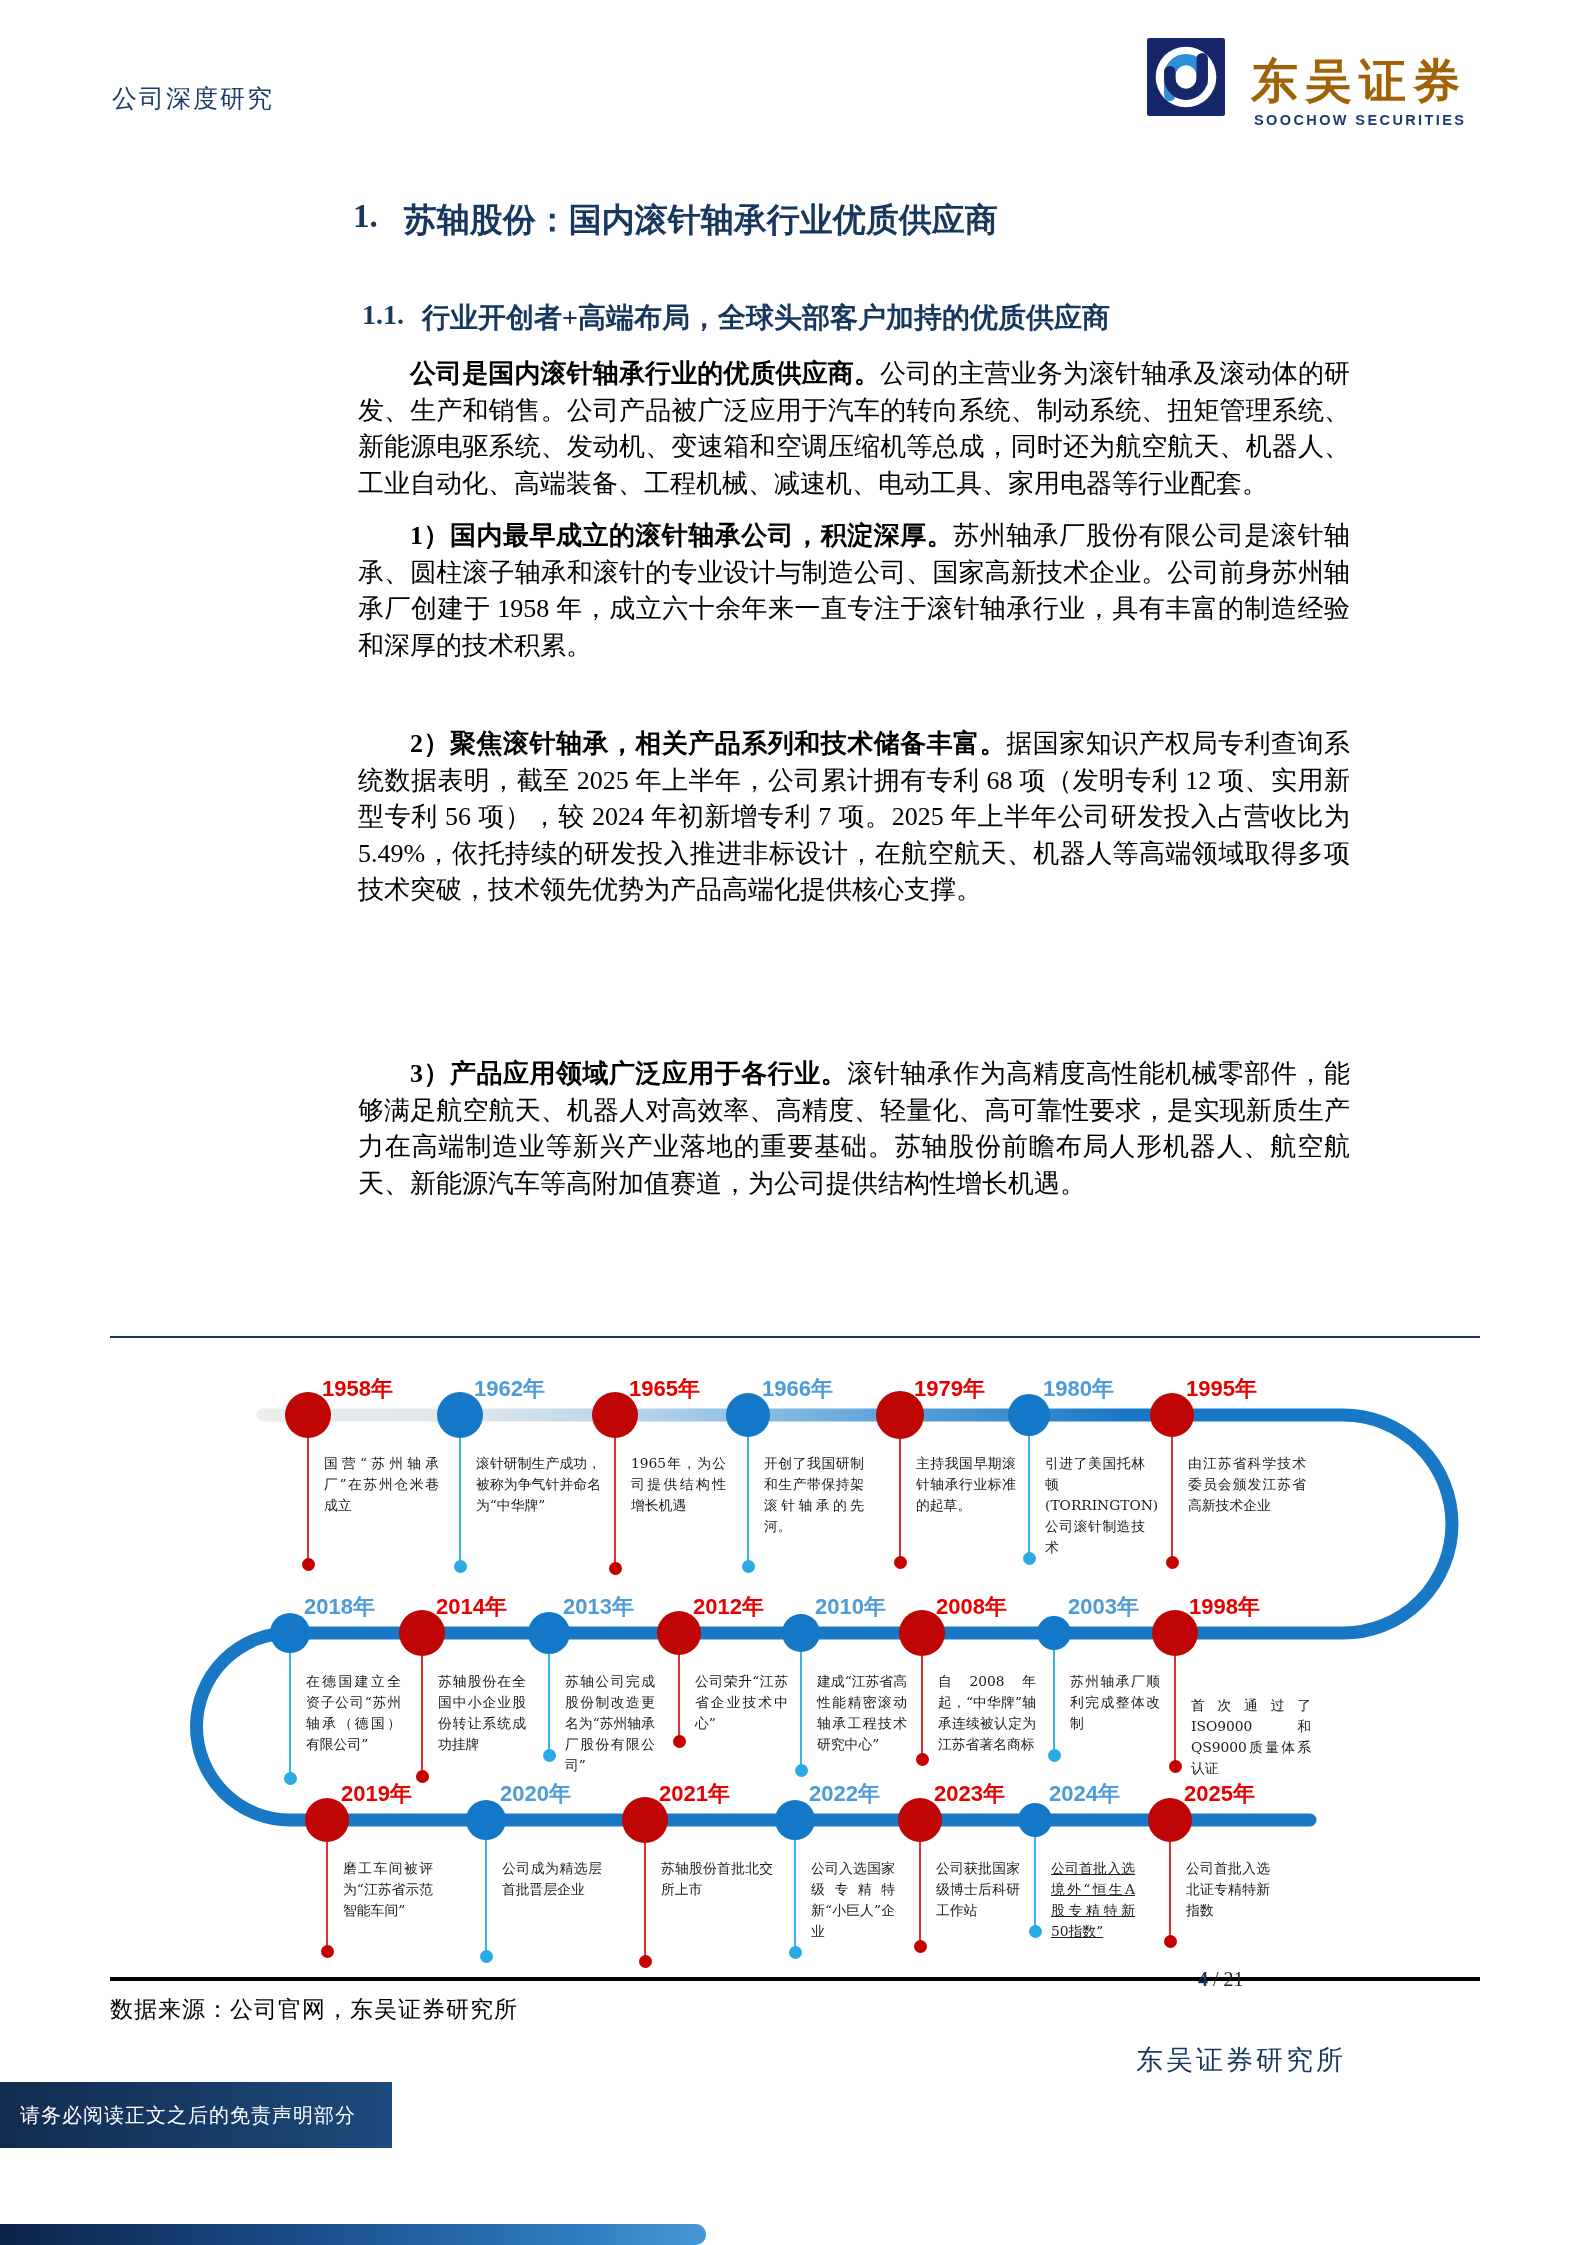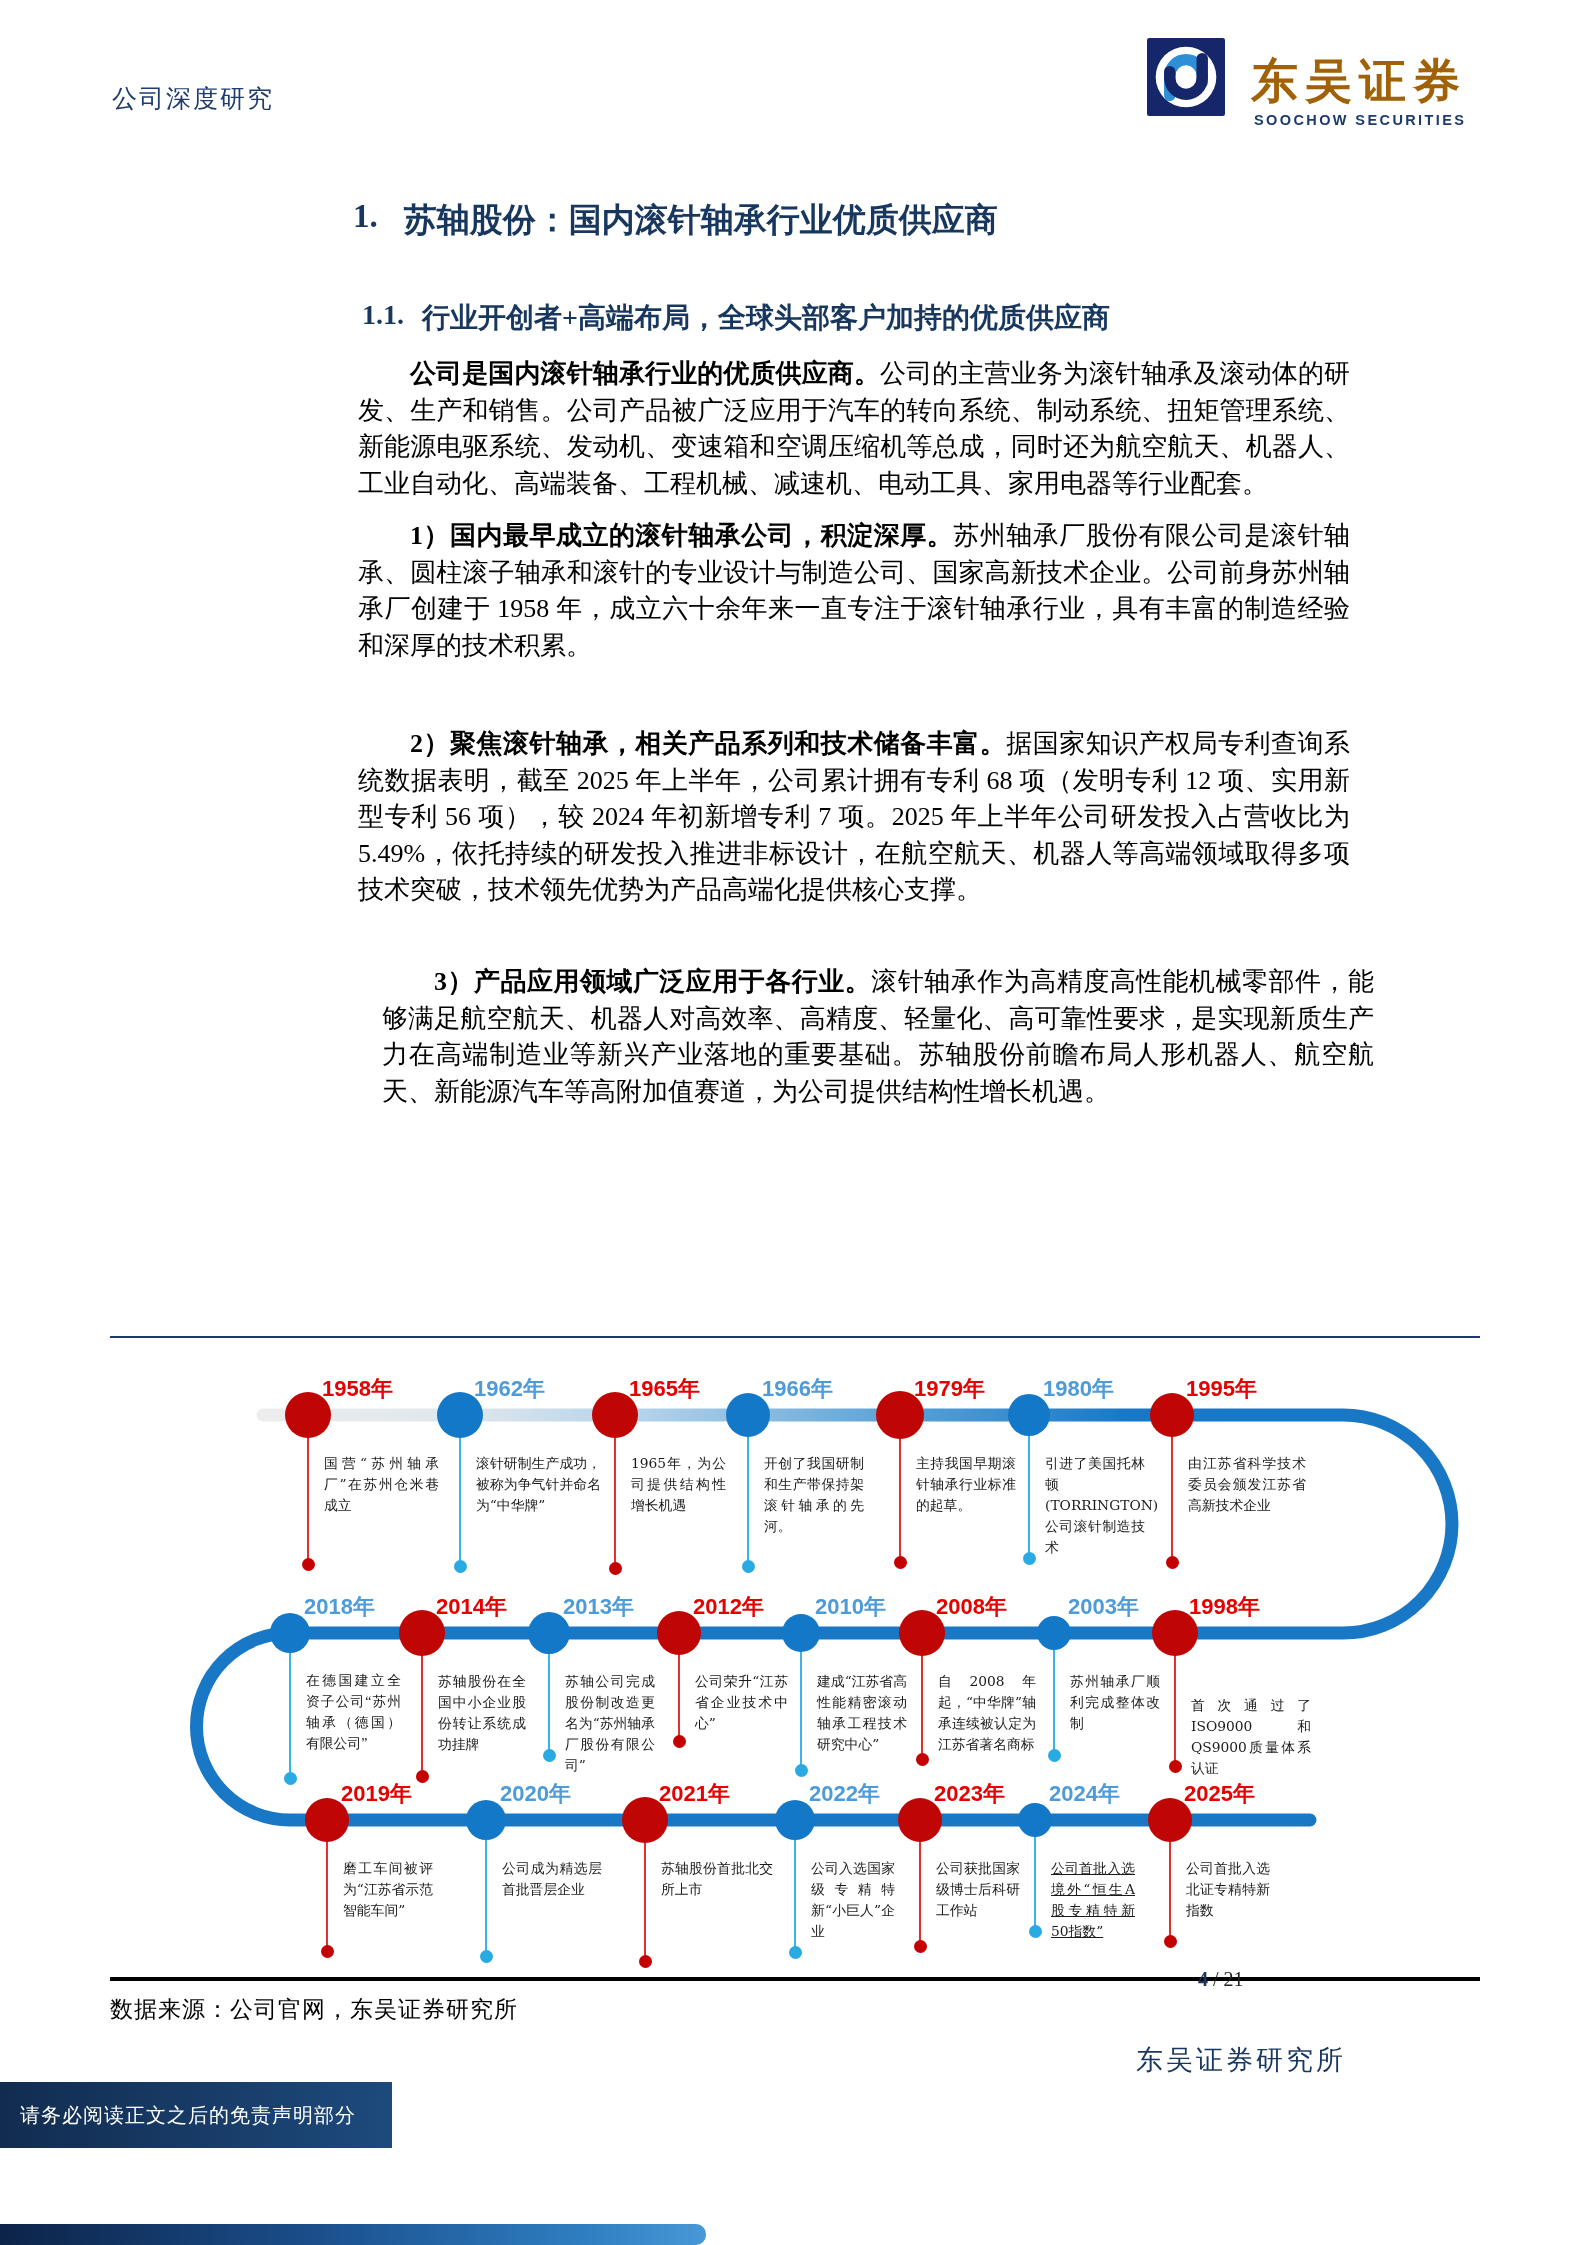--- a/index.html
+++ b/index.html
@@ -34,21 +34,21 @@
     position:absolute; left:362px; top:299px; display:flex; gap:18px;
     font-size:28px; font-weight:bold; color:#17375e; white-space:nowrap;
   }
   
   .para {
     position:absolute; left:358px; width:992px;
     font-size:26px; line-height:36.5px; color:#000;
     text-align:justify; text-indent:2em;
   }
   .para b { font-weight:bold; }
-  .p1 { top:356px; } .p2 { top:518px; } .p3 { top:726px; } .p4 { top:964px;margin-left:24px; }
+  .p1 { top:356px; } .p2 { top:518px; } .p3 { top:726px; } .p4 { top:1056px; }
   
   .fig-title {
     position:absolute; left:110px; top:1293px;
     font-size:23px; font-weight:bold; color:#17375e; white-space:nowrap;
   }
   .fig-topline { position:absolute; left:110px; top:1336px; width:1370px; height:2px; background:#1f3a68; }
   .tl-canvas { position:absolute; left:110px; top:1345px; width:1370px; height:625px; }
   .tl-canvas svg { position:absolute; left:0; top:0; }
   .tl-dot { position:absolute; border-radius:50%; }
   .tl-dot.red  { background:#c00505; }
@@ -166,21 +166,21 @@
       <div class="tl-desc" style="left: 935px; top: 108px; width: 100px;">引进了美国托林顿(TORRINGTON)公司滚针制造技术</div>
       <div class="tl-stem" style="left: 1061px; top: 70px; height: 146px; background: rgb(224, 48, 48);"></div>
       <div class="tl-end" style="left: 1055.5px; top: 211px; background: rgb(197, 0, 0);"></div>
       <div class="tl-dot red" style="left: 1040px; top: 48px; width: 44px; height: 44px;"></div>
       <div class="tl-year red" style="left: 1076px; top: 29px;">1995年</div>
       <div class="tl-desc" style="left: 1078px; top: 108px; width: 118px;">由江苏省科学技术委员会颁发江苏省高新技术企业</div>
       <div class="tl-stem" style="left: 179px; top: 288px; height: 144px; background: rgb(56, 180, 234);"></div>
       <div class="tl-end" style="left: 173.5px; top: 427px; background: rgb(41, 170, 227);"></div>
       <div class="tl-dot blue" style="left: 160px; top: 268px; width: 40px; height: 40px;"></div>
       <div class="tl-year blue" style="left: 194px; top: 247px;">2018年</div>
-      <div class="tl-desc" style="left: 196px; top: 326px; width: 95px; font-family: Liberation Serif, serif;">在德国建立全资子公司“苏州轴承（德国）有限公司”</div>
+      <div class="tl-desc" style="left: 196px; top: 326px; width: 95px;">在德国建立全资子公司“苏州轴承（德国）有限公司”</div>
       <div class="tl-stem" style="left: 311px; top: 288px; height: 142px; background: rgb(224, 48, 48);"></div>
       <div class="tl-end" style="left: 305.5px; top: 425px; background: rgb(197, 0, 0);"></div>
       <div class="tl-dot red" style="left: 289px; top: 265px; width: 46px; height: 46px;"></div>
       <div class="tl-year red" style="left: 326px; top: 247px;">2014年</div>
       <div class="tl-desc" style="left: 328px; top: 326px; width: 88px;">苏轴股份在全国中小企业股份转让系统成功挂牌</div>
       <div class="tl-stem" style="left: 438px; top: 288px; height: 121px; background: rgb(56, 180, 234);"></div>
       <div class="tl-end" style="left: 432.5px; top: 404px; background: rgb(41, 170, 227);"></div>
       <div class="tl-dot blue" style="left: 418px; top: 267px; width: 42px; height: 42px;"></div>
       <div class="tl-year blue" style="left: 453px; top: 247px;">2013年</div>
       <div class="tl-desc" style="left: 455px; top: 326px; width: 90px;">苏轴公司完成股份制改造更名为“苏州轴承厂股份有限公司”</div>

